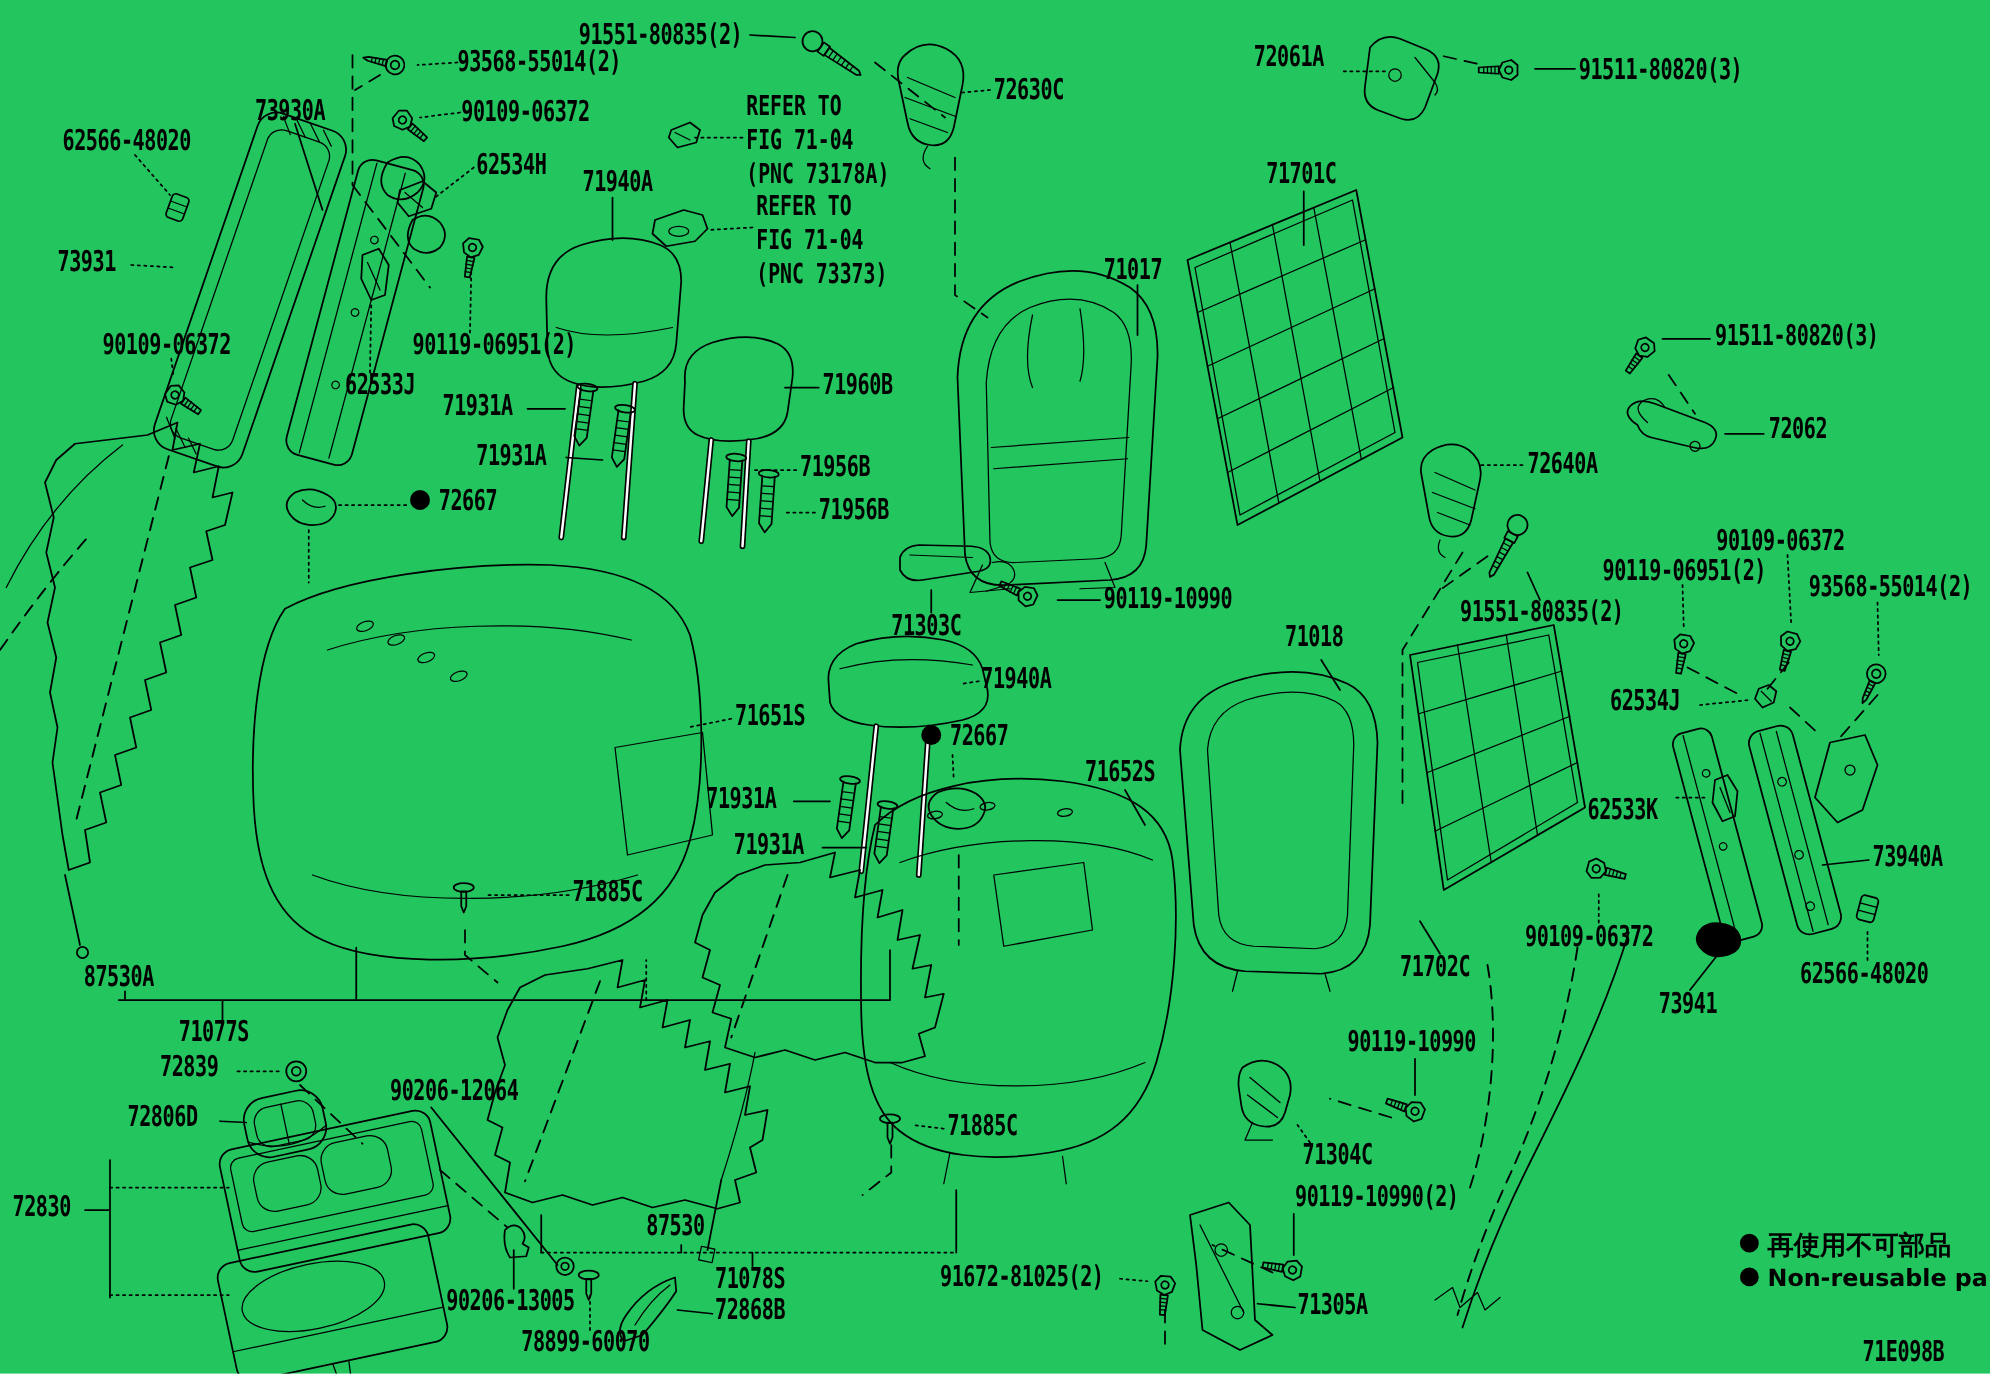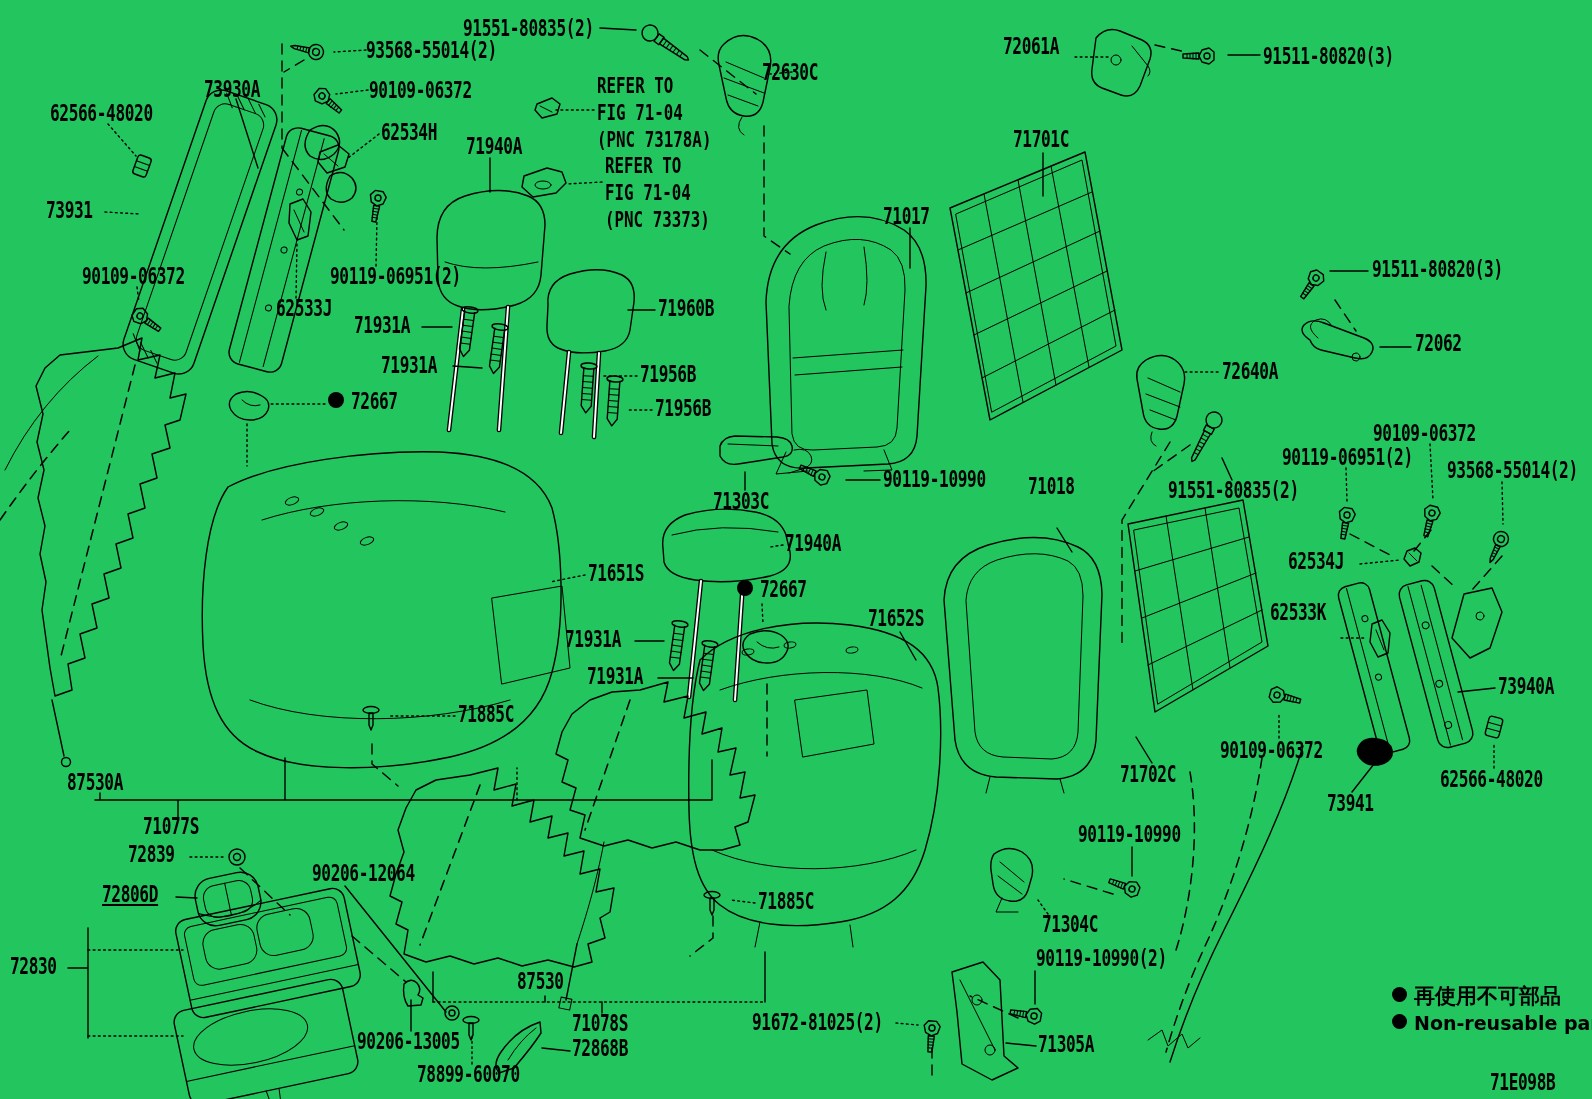--- a/index.html
+++ b/index.html
@@ -341,21 +341,21 @@
       <div class="lbl mono" style="left: 204px; top: 77px;"><span class="txt">73930A</span></div>
       <div class="lbl mono" style="left: 50px; top: 101px;"><span class="txt">62566-48020</span></div>
       <div class="lbl mono" style="left: 381px; top: 120px;"><span class="txt">62534H</span></div>
       <div class="lbl mono" style="left: 466px; top: 134px;"><span class="txt">71940A</span></div>
       <div class="lbl refer" style="left: 597px; top: 72px;"><span class="txt">REFER TO
 FIG 71-04
 (PNC 73178A)</span></div>
       <div class="lbl refer" style="left: 605px; top: 152px;"><span class="txt">REFER TO
 FIG 71-04
 (PNC 73373)</span></div>
-      <div class="lbl mono" style="left: 762px; top: 60px;"><span class="txt">72630C</span></div>
+      <div class="lbl mono" style="left: 795px; top: 60px;"><span class="txt">72630C</span></div>
       <div class="lbl mono" style="left: 1003px; top: 34px;"><span class="txt">72061A</span></div>
       <div class="lbl mono" style="left: 1263px; top: 44px;"><span class="txt">91511-80820(3)</span></div>
       <div class="lbl mono" style="left: 1013px; top: 127px; align-items: flex-end;"><span class="txt">71701C</span></div>
       <div class="lbl mono" style="left: 46px; top: 198px;"><span class="txt">73931</span></div>
       <div class="lbl mono" style="left: 82px; top: 264px;"><span class="txt">90109-06372</span></div>
       <div class="lbl mono" style="left: 330px; top: 264px;"><span class="txt">90119-06951(2)</span></div>
       <div class="lbl mono" style="left: 276px; top: 296px;"><span class="txt">62533J</span></div>
       <div class="lbl mono" style="left: 354px; top: 313px;"><span class="txt">71931A</span></div>
       <div class="lbl mono" style="left: 381px; top: 353px;"><span class="txt">71931A</span></div>
       <div class="lbl mono" style="left: 883px; top: 204px;"><span class="txt">71017</span></div>
@@ -365,41 +365,41 @@
       <div class="lbl mono" style="left: 658px; top: 296px;"><span class="txt">71960B</span></div>
       <div class="lbl mono" style="left: 640px; top: 362px;"><span class="txt">71956B</span></div>
       <div class="lbl mono" style="left: 655px; top: 396px;"><span class="txt">71956B</span></div>
       <div class="lbl mono" style="left: 328px; top: 389px;"><span class="dot"></span><span class="txt">72667</span></div>
       <div class="lbl mono" style="left: 1373px; top: 421px;"><span class="txt">90109-06372</span></div>
       <div class="lbl mono" style="left: 1282px; top: 445px;"><span class="txt">90119-06951(2)</span></div>
       <div class="lbl mono" style="left: 1447px; top: 458px;"><span class="txt">93568-55014(2)</span></div>
       <div class="lbl mono" style="left: 883px; top: 467px;"><span class="txt">90119-10990</span></div>
       <div class="lbl mono" style="left: 713px; top: 489px;"><span class="txt">71303C</span></div>
       <div class="lbl mono" style="left: 1168px; top: 478px;"><span class="txt">91551-80835(2)</span></div>
-      <div class="lbl mono" style="left: 1028px; top: 474px;"><span class="txt">71018</span></div>
+      <div class="lbl mono" style="left: 1028px; top: 498px;"><span class="txt">71018</span></div>
       <div class="lbl mono" style="left: 785px; top: 531px;"><span class="txt">71940A</span></div>
       <div class="lbl mono" style="left: 1288px; top: 549px;"><span class="txt">62534J</span></div>
       <div class="lbl mono" style="left: 588px; top: 561px;"><span class="txt">71651S</span></div>
       <div class="lbl mono" style="left: 737px; top: 577px;"><span class="dot"></span><span class="txt">72667</span></div>
       <div class="lbl mono" style="left: 868px; top: 606px;"><span class="txt">71652S</span></div>
-      <div class="lbl mono" style="left: 1270px; top: 600px;"><span class="txt">62533K</span></div>
+      <div class="lbl mono" style="left: 1270px; top: 636px;"><span class="txt">62533K</span></div>
       <div class="lbl mono" style="left: 565px; top: 627px;"><span class="txt">71931A</span></div>
       <div class="lbl mono" style="left: 587px; top: 664px;"><span class="txt">71931A</span></div>
       <div class="lbl mono" style="left: 1498px; top: 674px;"><span class="txt">73940A</span></div>
       <div class="lbl mono" style="left: 458px; top: 702px;"><span class="txt">71885C</span></div>
       <div class="lbl mono" style="left: 1220px; top: 738px;"><span class="txt">90109-06372</span></div>
       <div class="lbl mono" style="left: 1120px; top: 762px;"><span class="txt">71702C</span></div>
       <div class="lbl mono" style="left: 1440px; top: 767px;"><span class="txt">62566-48020</span></div>
       <div class="lbl mono" style="left: 1327px; top: 791px;"><span class="txt">73941</span></div>
       <div class="lbl mono" style="left: 67px; top: 770px;"><span class="txt">87530A</span></div>
       <div class="lbl mono" style="left: 143px; top: 814px;"><span class="txt">71077S</span></div>
       <div class="lbl mono" style="left: 1078px; top: 822px;"><span class="txt">90119-10990</span></div>
       <div class="lbl mono" style="left: 128px; top: 842px;"><span class="txt">72839</span></div>
       <div class="lbl mono" style="left: 312px; top: 861px;"><span class="txt">90206-12064</span></div>
-      <div class="lbl mono" style="left: 102px; top: 882px; text-decoration: underline;"><span class="txt">72806D</span></div>
+      <div class="lbl mono" style="left: 102px; top: 882px;"><span class="txt">72806D</span></div>
       <div class="lbl mono" style="left: 758px; top: 889px;"><span class="txt">71885C</span></div>
       <div class="lbl mono" style="left: 1042px; top: 912px;"><span class="txt">71304C</span></div>
       <div class="lbl mono" style="left: 1036px; top: 946px;"><span class="txt">90119-10990(2)</span></div>
       <div class="lbl mono" style="left: 10px; top: 954px;"><span class="txt">72830</span></div>
       <div class="lbl mono" style="left: 517px; top: 969px;"><span class="txt">87530</span></div>
       <div class="lbl mono" style="left: 752px; top: 1010px;"><span class="txt">91672-81025(2)</span></div>
       <div class="lbl mono" style="left: 572px; top: 1011px; justify-content: center;"><span class="txt">71078S</span></div>
       <div class="lbl mono" style="left: 572px; top: 1036px;"><span class="txt">72868B</span></div>
       <div class="lbl mono" style="left: 357px; top: 1029px;"><span class="txt">90206-13005</span></div>
       <div class="lbl mono" style="left: 1038px; top: 1032px;"><span class="txt">71305A</span></div>

